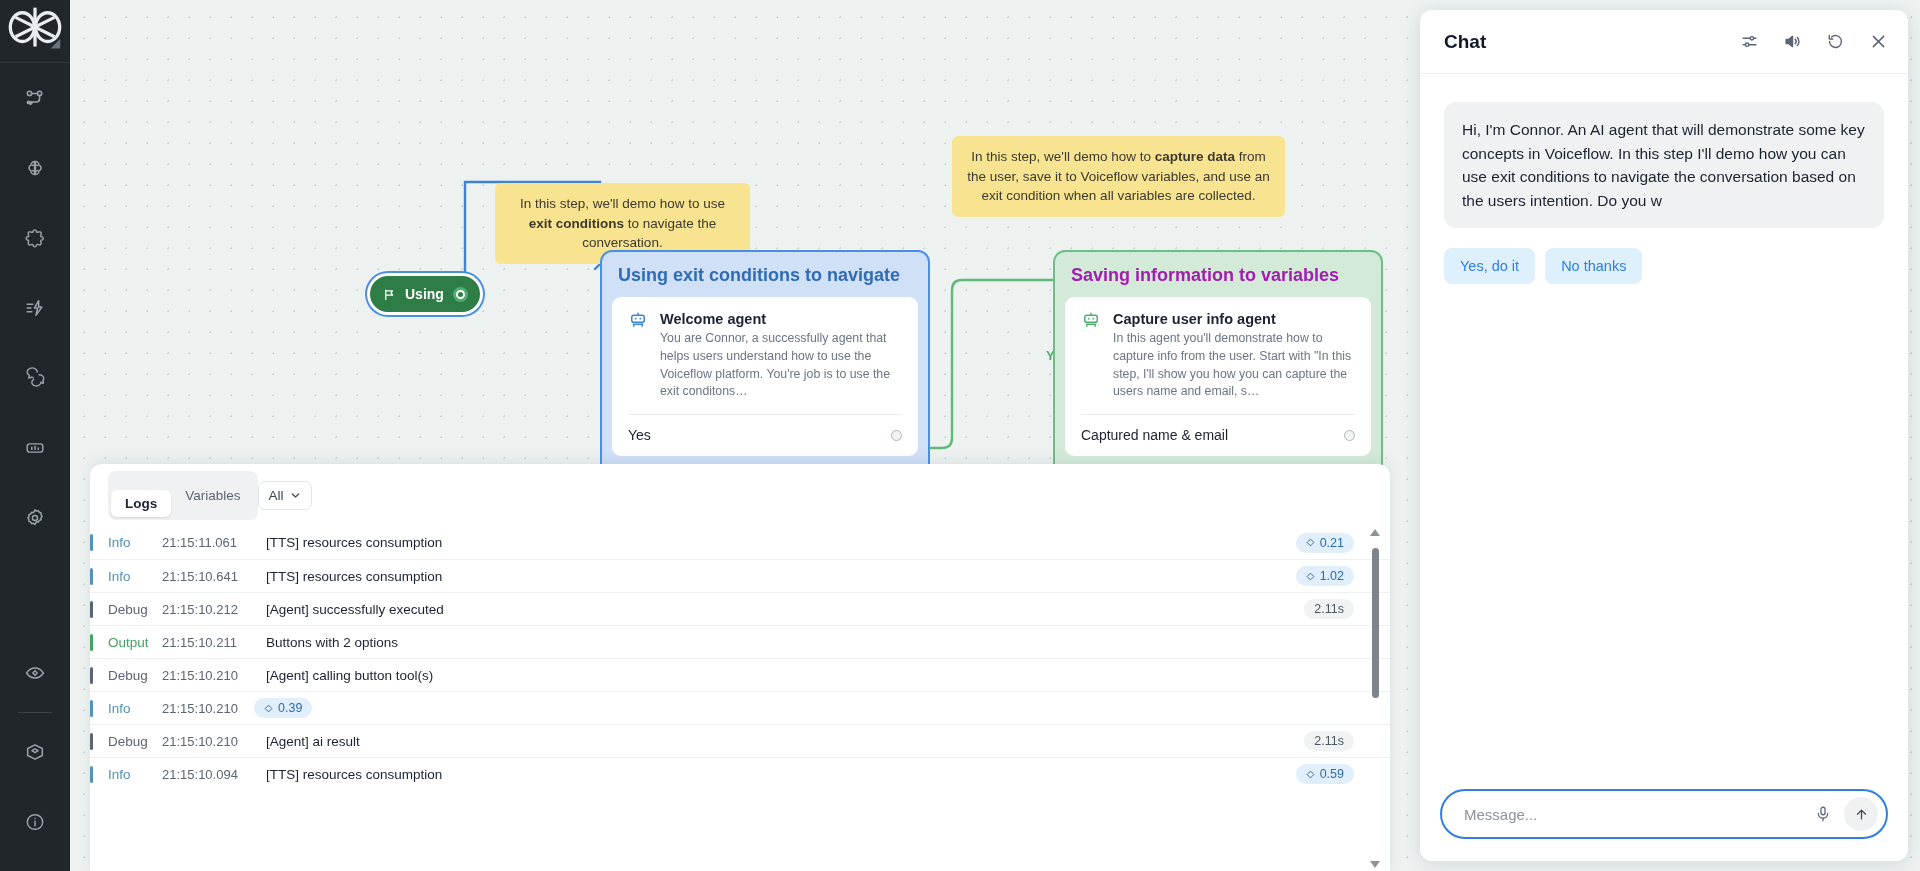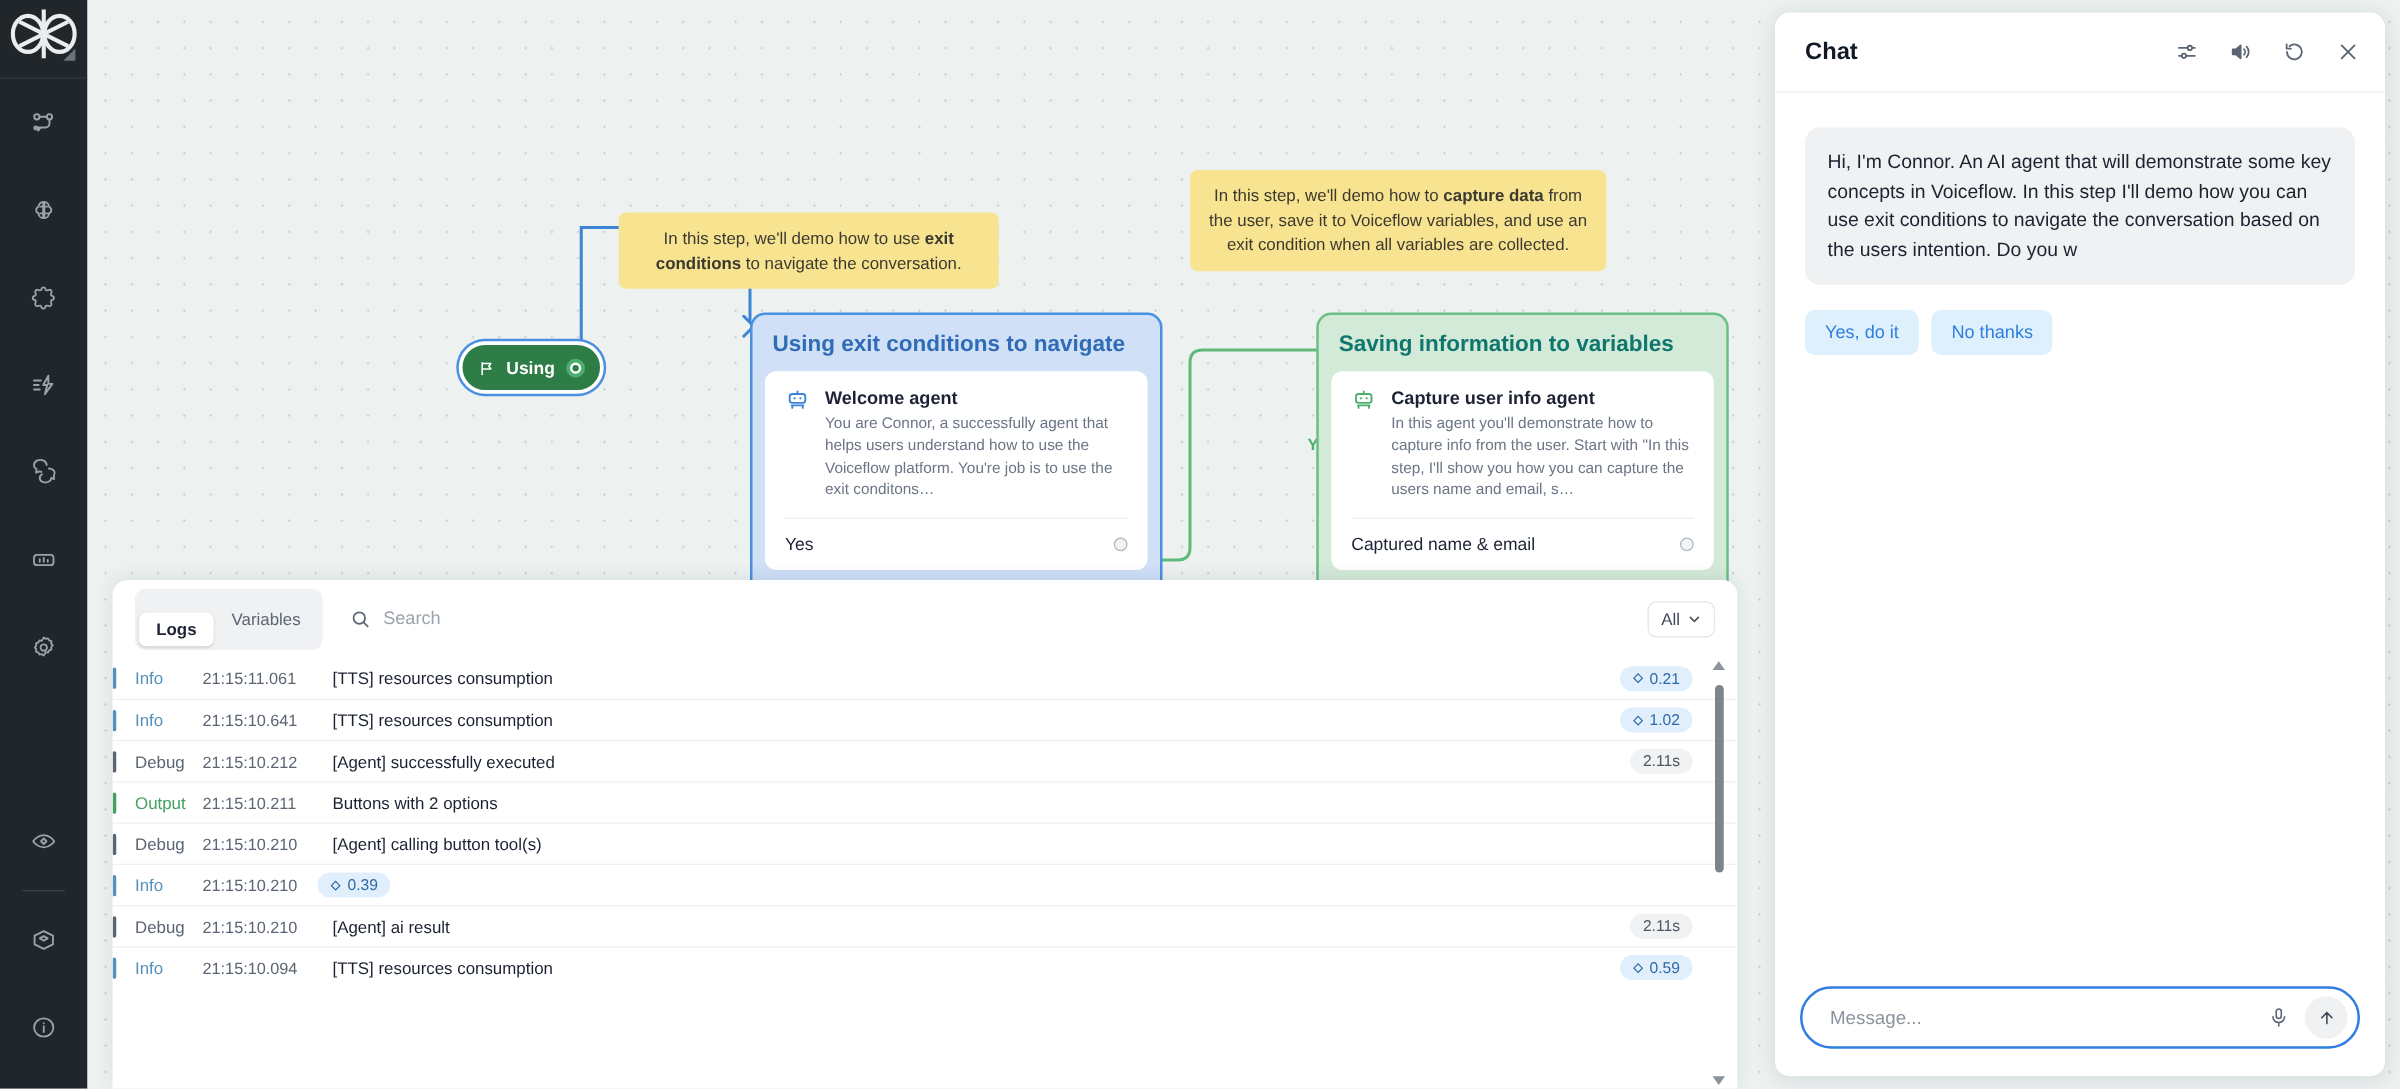--- a/index.html
+++ b/index.html
@@ -82,21 +82,21 @@
   
   .group {
     position: absolute; border-radius: 12px; overflow: hidden;
   }
   .group .g-title {
     font-size: 18px; font-weight: 700; padding: 13px 16px 11px 16px;
   }
   .group.blue { border: 2px solid #4a90e2; background: #cfe0f7; }
   .group.blue .g-title { color: #2f6cb5; }
   .group.green { border: 2px solid #6cbf84; background: #d4ead9; }
-  .group.green .g-title { color: #0f766e; }
+  .group.green .g-title { color: #a21caf; }
 
   .card {
     background: #fff; border-radius: 9px; margin: 0 10px;
     padding: 14px 16px 0 16px;
   }
   .card-head { display: flex; gap: 12px; align-items: flex-start; }
   .card-icon svg { width: 20px; height: 20px; display: block; }
   .card-title { font-size: 14.5px; font-weight: 700; color: #1c2233; margin-bottom: 3px; }
   .card-desc { font-size: 12.3px; line-height: 1.45; color: #6b7585; }
   .card-sep { height: 1px; background: #eaecef; margin: 13px 0 0 0; }
@@ -326,21 +326,21 @@
         <svg viewBox="0 0 24 24" fill="none" stroke="#ffffff" stroke-width="2" stroke-linecap="round" stroke-linejoin="round">
           <path d="M6 20V5M6 6h11l-2.5 3.5L17 13H6"></path>
         </svg>
       </span>
       <span class="st-label">Using</span>
       <span class="st-port">
           <i></i>
         </span>
     </div>
 
-    <div class="note" style="left:425px; top:170px; width:304px;">
+    <div class="note" style="left:425px; top:183px; width:255px;">
       <span>In this step, we'll demo how to use <b>exit conditions</b> to navigate the conversation.</span>
     </div>
 
     <div class="note" style="left:882px; top:136px; width:333px;">
       <span>In this step, we'll demo how to <b>capture data</b> from the user, save it to Voiceflow variables, and use an exit condition when all variables are collected.</span>
     </div>
 
     <div class="group blue" style="left:530px; top:250px; width:330px; height:250px;">
       <div class="g-title">Using exit conditions to navigate</div>
       <div class="card">
@@ -391,29 +391,20 @@
       </div>
     </div>
   </div>
 
   <div id="logs">
     <div id="logs-toolbar">
       <div id="seg">
         <button class="seg-btn active">Logs</button>
         <button class="seg-btn">Variables</button>
       </div>
-      <div id="search-wrap">
-        <span>
-          <svg viewBox="0 0 24 24" fill="none" stroke="#5b6573" stroke-width="2" stroke-linecap="round">
-            <circle cx="10.5" cy="10.5" r="6.5"></circle>
-              <path d="M15.4 15.4 L20 20"></path>
-          </svg>
-        </span>
-        <input id="search-input" type="text" placeholder="Search" style="">
-      </div>
       <button id="filter-btn">
         <span>All</span>
         <span>
           <svg viewBox="0 0 24 24" fill="none" stroke="#4d5663" stroke-width="3" stroke-linecap="round" stroke-linejoin="round">
             <path d="M5 8.5 L12 15.5 L19 8.5"></path>
           </svg>
         </span>
       </button>
     </div>
 

